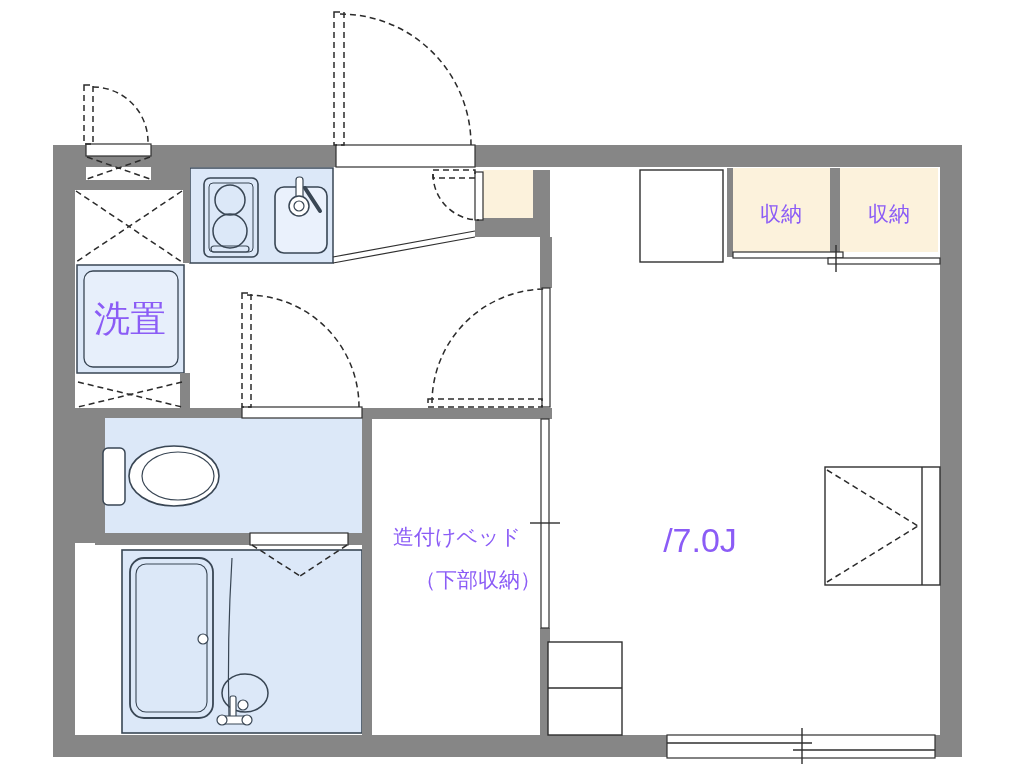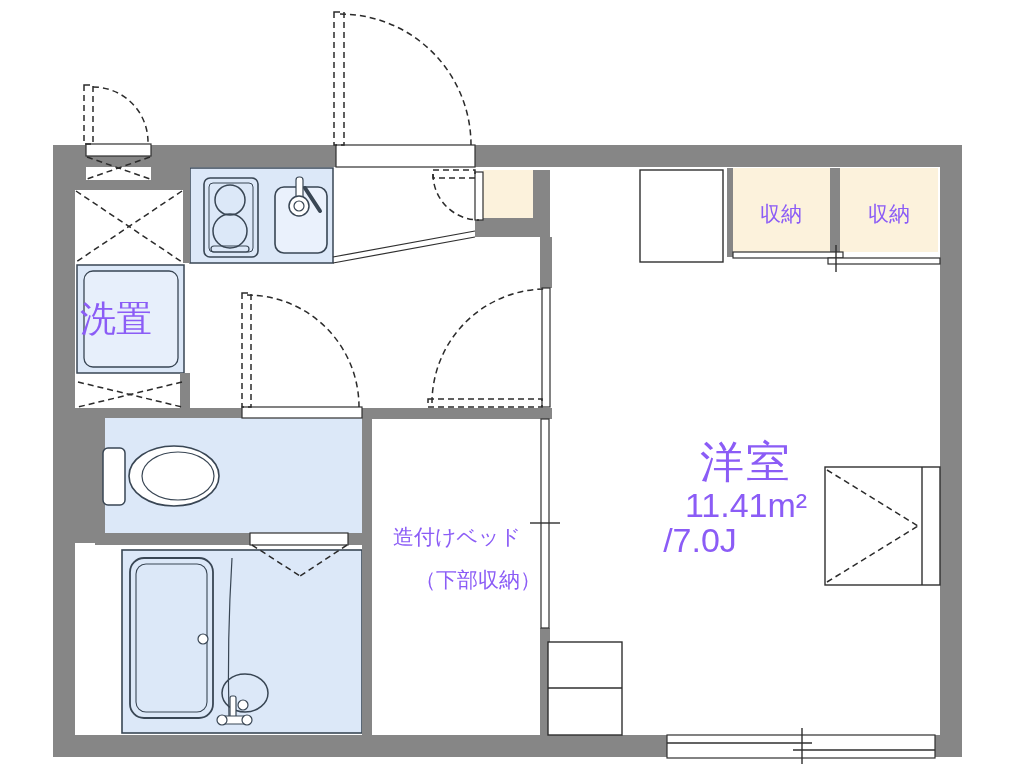--- a/index.html
+++ b/index.html
@@ -175,29 +175,27 @@
         <ellipse cx="245" cy="693" rx="23" ry="19" stroke-width="1.5"></ellipse>
         <circle cx="243" cy="705" r="5" fill="#ffffff" stroke-width="1.2"></circle>
         <rect x="230" y="696" width="6" height="26" rx="2" fill="#ffffff" stroke-width="1.2"></rect>
         <rect x="219" y="716" width="30" height="8" rx="4" fill="#ffffff" stroke-width="1.2"></rect>
         <circle cx="222" cy="720" r="5" fill="#ffffff" stroke-width="1.2"></circle>
         <circle cx="247" cy="720" r="5" fill="#ffffff" stroke-width="1.2"></circle>
       </g>
     </g>
   </svg>
 
-  <div class="lbl lbl-washer" style="left:116px;top:319px;">洗置</div>
+  <div class="lbl lbl-washer" style="left:130px;top:319px;">洗置</div>
 
   <div class="lbl lbl-storage" style="left:781px;top:213px;">収納</div>
 
   <div class="lbl lbl-storage" style="left:889px;top:213px;">収納</div>
 
-  <div class="lbl lbl-room" style="left:746px;top:462px;">洋室</div>
-
-  <div class="lbl lbl-area" style="left:746px;top:505px;">11.41m²</div>
+
 
   <div class="lbl lbl-area" style="left:700px;top:540px;">/7.0J</div>
 
   <div class="lbl lbl-bed" style="left:457px;top:536px;">造付けベッド</div>
 
   <div class="lbl lbl-bed" style="left:478px;top:579px;">（下部収納）</div>
 
 </div>
 
 </body></html>

